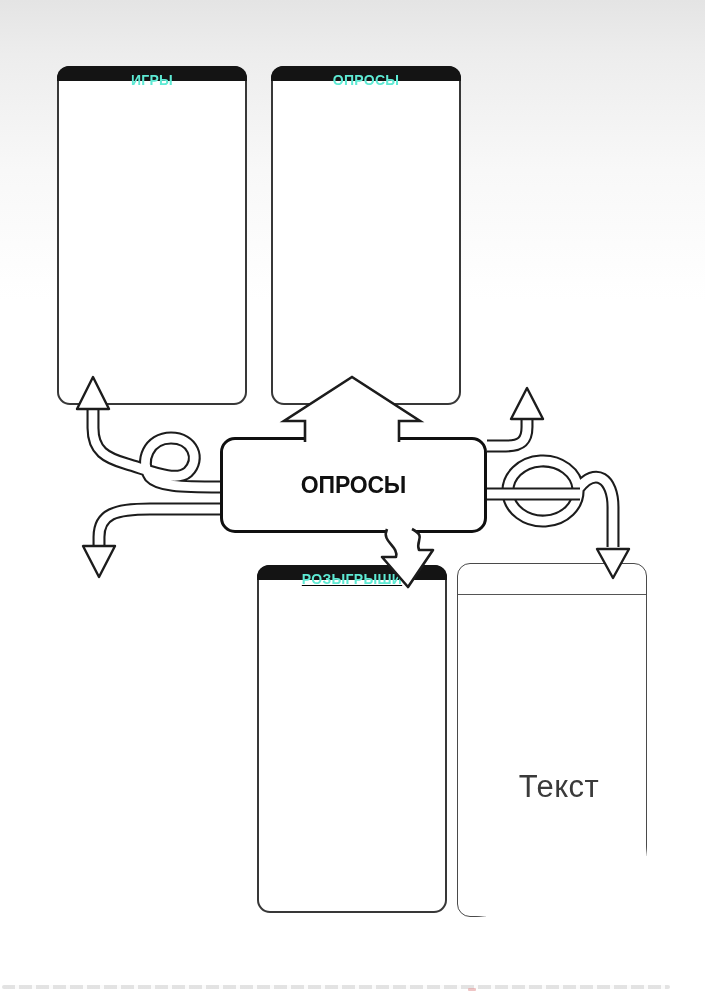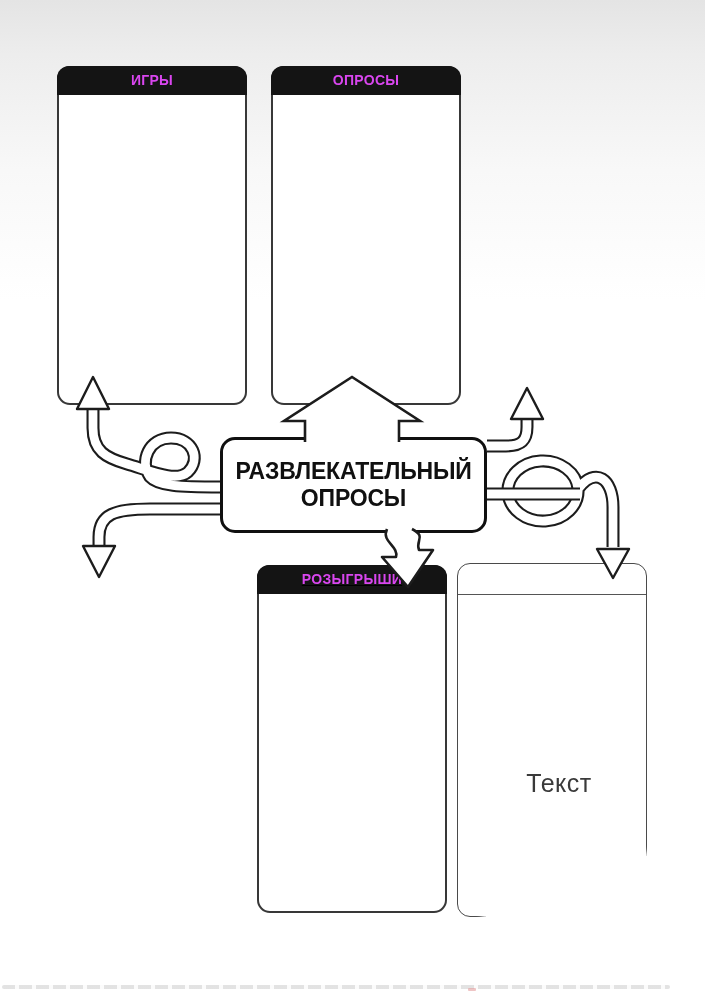--- a/index.html
+++ b/index.html
@@ -8,43 +8,43 @@
     font-family:"Liberation Sans","DejaVu Sans",sans-serif;
     background:linear-gradient(180deg,#e4e4e4 0px,#ededed 55px,#f8f8f8 170px,#ffffff 300px,#ffffff 100%);
     position:relative;
   }
   .stage{position:absolute;inset:0;}
   .card{
     position:absolute;background:#ffffff;border:2px solid #383838;
     border-radius:13px;box-sizing:border-box;z-index:1;
   }
   .card-header{
-    height:29px;line-height:29px;margin:-2px -2px 0 -2px;
+    height:15px;line-height:29px;margin:-2px -2px 0 -2px;
     background:#141414;border-radius:12px 12px 0 0;
-    color:#d946ef;font-size:14px;font-weight:700;text-align:center;
+    color:#5eead4;font-size:14px;font-weight:700;text-align:center;
     letter-spacing:0.3px;
   }
   .card-header.light{
     background:transparent;color:#222222;height:30px;line-height:30px;
     border-bottom:1.6px solid #555555;margin:0;
   }
   .center-node{
     position:absolute;left:220px;top:437px;width:267px;height:96px;
     background:#ffffff;border:3.5px solid #101010;border-radius:15px;
     box-sizing:border-box;z-index:2;
     display:flex;flex-direction:column;align-items:center;justify-content:center;
   }
   .center-node .line{
     font-size:23px;font-weight:700;color:#101010;line-height:27px;
     letter-spacing:-0.2px;text-align:center;
   }
   svg.connectors{position:absolute;left:0;top:0;z-index:3;pointer-events:none;}
   .body-label{
     position:absolute;width:100%;text-align:center;
-    font-size:25px;color:#3a3a3a;font-weight:400;letter-spacing:0.5px;
+    font-size:31px;color:#3a3a3a;font-weight:400;letter-spacing:0.5px;
   }
   .erase-patch{
     position:absolute;left:486px;top:856px;width:219px;height:72px;
     background:#ffffff;z-index:4;
     box-shadow:0 0 6px 4px rgba(255,255,255,0.9);
   }
   .footer-artifact{
     position:absolute;left:2px;top:985px;width:668px;height:4px;z-index:0;
     background:repeating-linear-gradient(90deg,
       rgba(120,120,120,0.38) 0px,rgba(120,120,120,0.38) 13px,
@@ -74,21 +74,20 @@
   <div class="card" style="left:257px;top:565px;width:190px;height:348px;text-decoration:underline;">
     <div class="card-header">РОЗЫГРЫШИ</div>
   </div>
 
   <div class="card" style="left:457px;top:563px;width:190px;height:354px;border-color:#4a4a4a;border-width:1.7px;">
     <div class="card-header light"></div>
     <div class="body-label" style="top:205px;padding-left:14px;box-sizing:border-box;">Текст</div>
   </div>
 
   <div class="center-node">
-    <div class="line">РАЗВЛЕКАТЕЛЬНЫЙ</div>
     <div class="line">ОПРОСЫ</div>
   </div>
 
   <svg class="connectors" width="705" height="993" viewBox="0 0 705 993">
 
     <g fill="none" stroke-linecap="butt" stroke-linejoin="round">
       <path d="M220,487 C180,487 158,486 150,477 C139,461 149,438 171,438 C193,438 201,459 188,472 C176,483 148,470 127,464 C106,458 93,451 93,428 L93,402" stroke="#1c1c1c" stroke-width="13"></path>
       <path d="M220,487 C180,487 158,486 150,477 C139,461 149,438 171,438 C193,438 201,459 188,472 C176,483 148,470 127,464 C106,458 93,451 93,428 L93,402" stroke="#ffffff" stroke-width="8.8"></path>
       <polygon points="93,377 109,409 77,409" fill="#ffffff" stroke="#1c1c1c" stroke-width="2.4"></polygon>
     </g>

